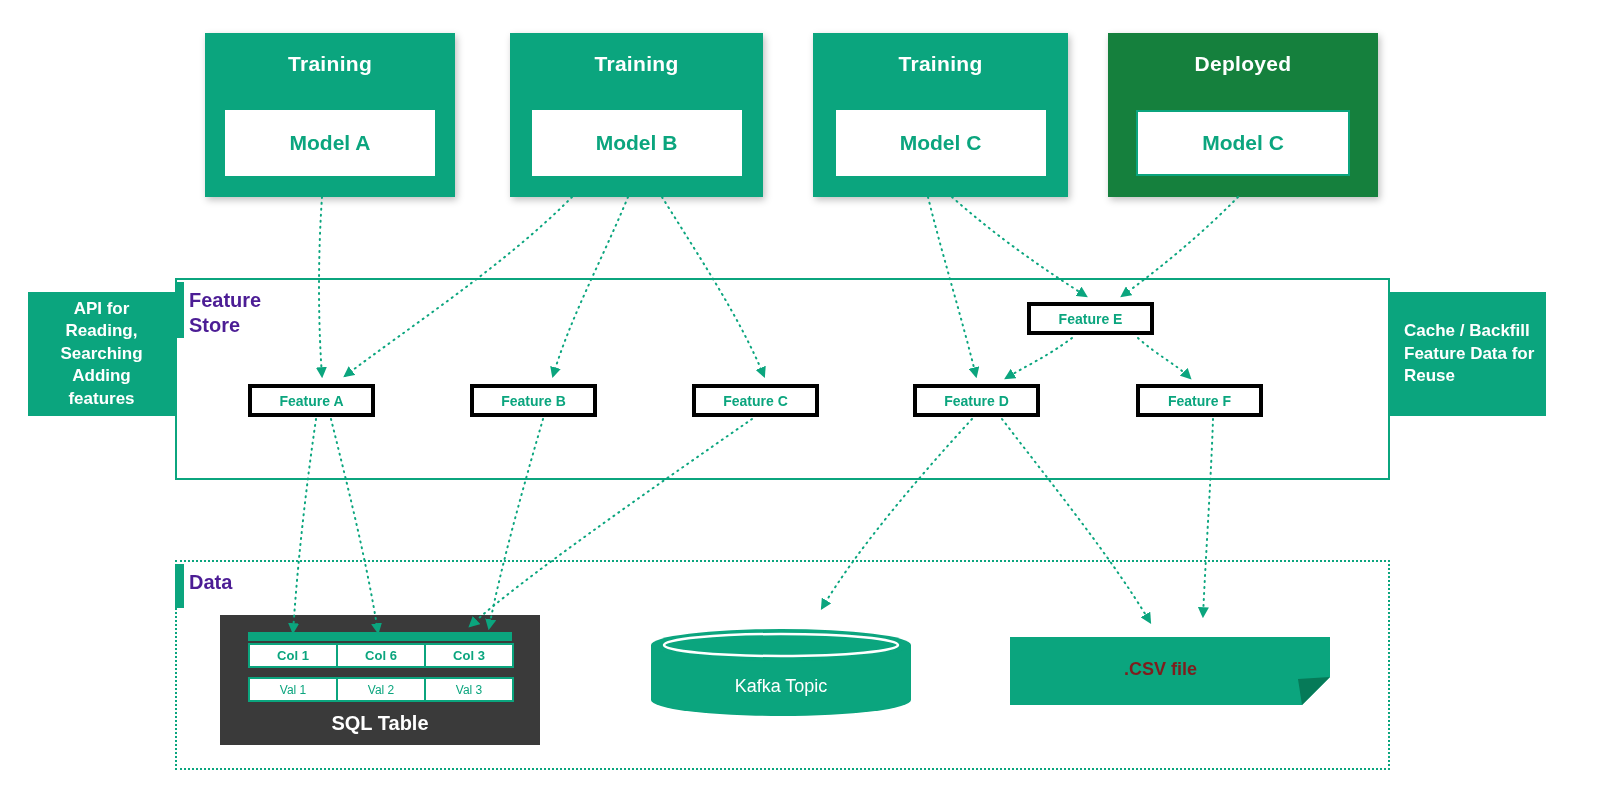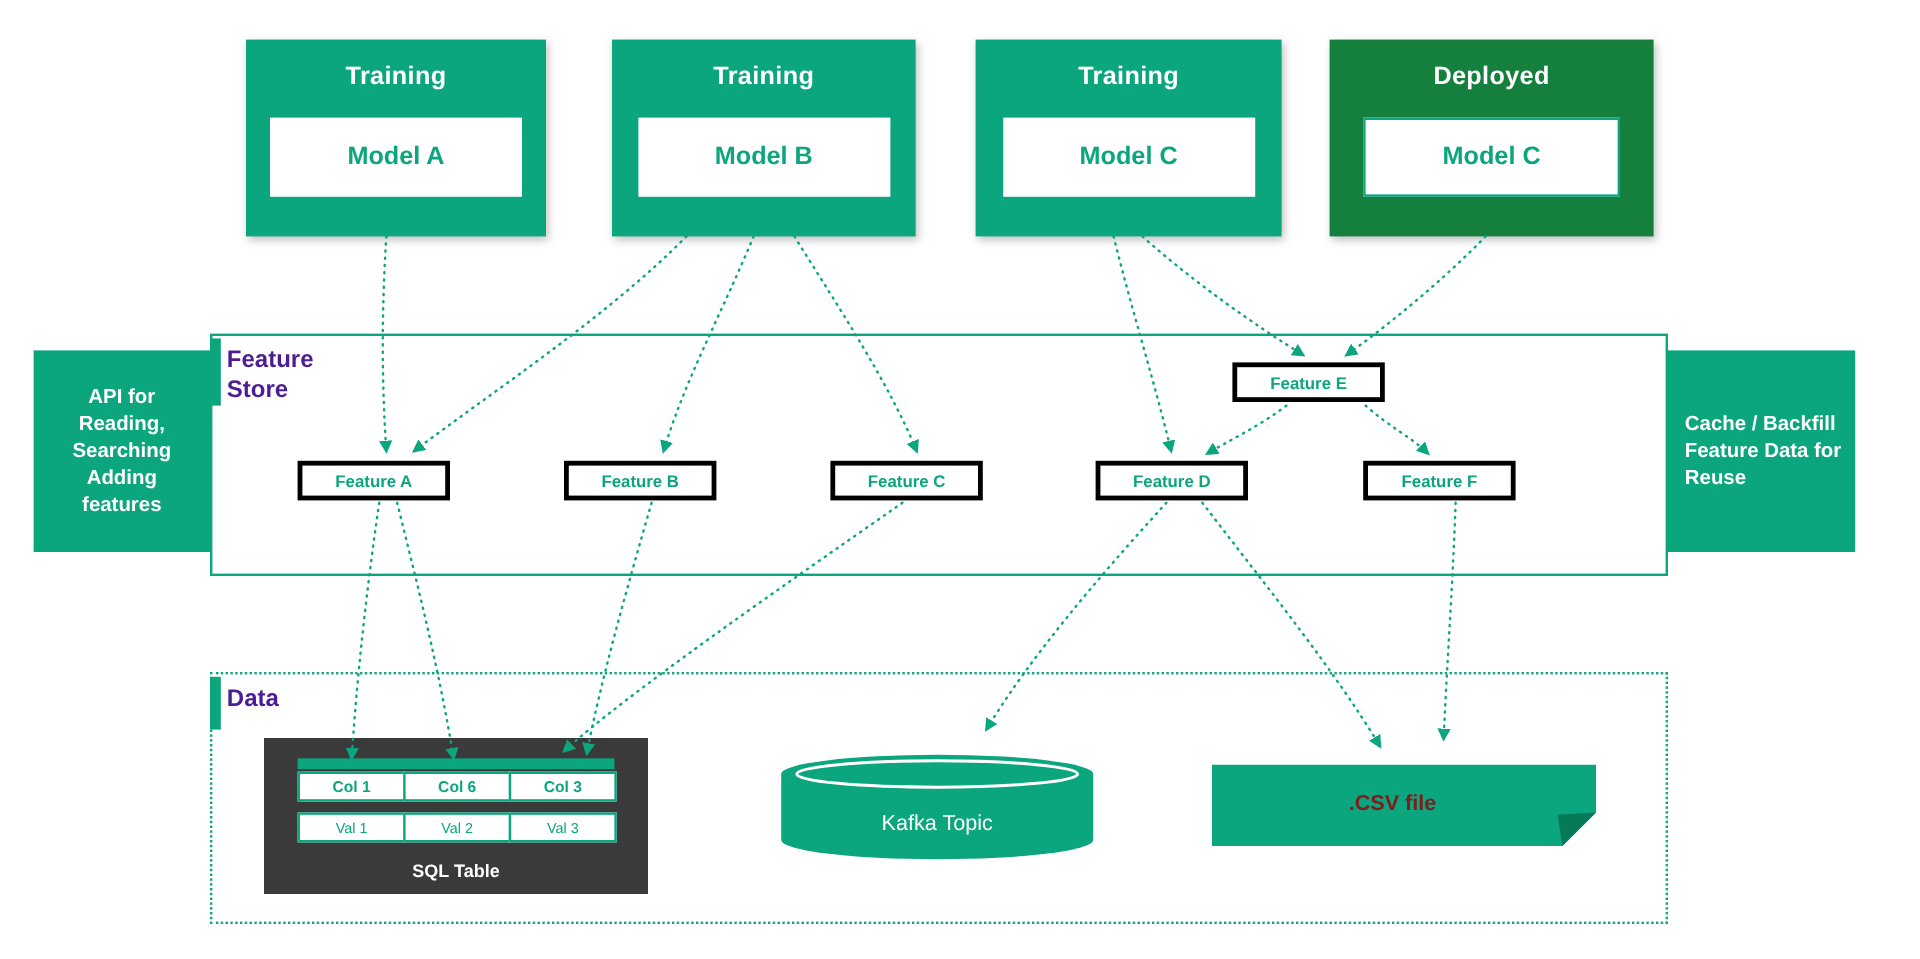--- a/index.html
+++ b/index.html
@@ -11,40 +11,40 @@
   .model-box{
     position:absolute;top:33px;height:164px;background:#0ba57e;
     box-shadow:2px 3px 7px rgba(0,0,0,.25);
   }
   .model-box.dark{background:#15803d;}
   .model-title{
     margin-top:19px;text-align:center;color:#ffffff;
     font-weight:bold;font-size:21px;letter-spacing:.3px;
   }
   .model-inner{
-    position:absolute;left:50%;transform:translateX(-50%);top:65px;
+    position:absolute;left:50%;transform:translateX(-50%);top:77px;
     width:210px;height:66px;background:#ffffff;
     display:flex;align-items:center;justify-content:center;
     color:#0ba57e;font-weight:bold;font-size:21px;
   }
   .model-box.dark .model-inner{border:2px solid #0ba57e;box-sizing:border-box;width:214px;}
   
   .feature-store{
     position:absolute;left:175px;top:278px;width:1215px;height:202px;
     background:#ffffff;border:2px solid #0ba57e;box-sizing:border-box;
   }
   .section-label{
     position:absolute;left:12px;top:8px;color:#4c1d95;
     font-weight:bold;font-size:20px;line-height:1.25;width:95px;
   }
   .accent-strip{
     position:absolute;left:-2px;top:2px;width:9px;height:56px;background:#0ba57e;
   }
   .side-tab{
-    position:absolute;top:292px;height:168px;background:#0ba57e;color:#ffffff;
+    position:absolute;top:292px;height:124px;background:#0ba57e;color:#ffffff;
     font-weight:bold;font-size:17px;line-height:1.32;
     display:flex;align-items:center;
   }
   .side-tab.left{left:28px;width:147px;justify-content:center;text-align:center;padding:0 22px;box-sizing:border-box;}
   .side-tab.right{left:1390px;width:156px;padding-left:14px;box-sizing:border-box;}
   .feature{
     position:absolute;top:384px;width:127px;height:33px;background:#ffffff;
     border:4px solid #000000;box-sizing:border-box;color:#0ba57e;
     font-weight:bold;font-size:14px;display:flex;align-items:center;justify-content:center;
     z-index:3;
@@ -64,21 +64,21 @@
   .sql-row.head{top:28px;}
   .sql-row.vals{top:62px;}
   .sql-cell{
     flex:1;height:25px;background:#ffffff;border:2px solid #0ba57e;box-sizing:border-box;
     margin-right:-2px;color:#0ba57e;display:flex;align-items:center;justify-content:center;
   }
   .sql-row.head .sql-cell{font-weight:bold;font-size:13px;}
   .sql-row.vals .sql-cell{font-size:12px;}
   .sql-caption{
     position:absolute;bottom:10px;width:100%;text-align:center;color:#ffffff;
-    font-weight:bold;font-size:15px;
+    font-weight:bold;font-size:20px;
   }
   .kafka-block{position:absolute;left:650px;top:628px;width:262px;height:90px;z-index:2;}
   .kafka-label{
     position:absolute;top:48px;width:100%;text-align:center;color:#ffffff;
     font-weight:normal;font-size:18px;
   }
   .csv-block{position:absolute;left:1010px;top:637px;width:320px;height:70px;z-index:2;}
   .csv-label{
     position:absolute;top:22px;width:94%;text-align:center;color:#7f1d1d;
     font-weight:bold;font-size:18px;

